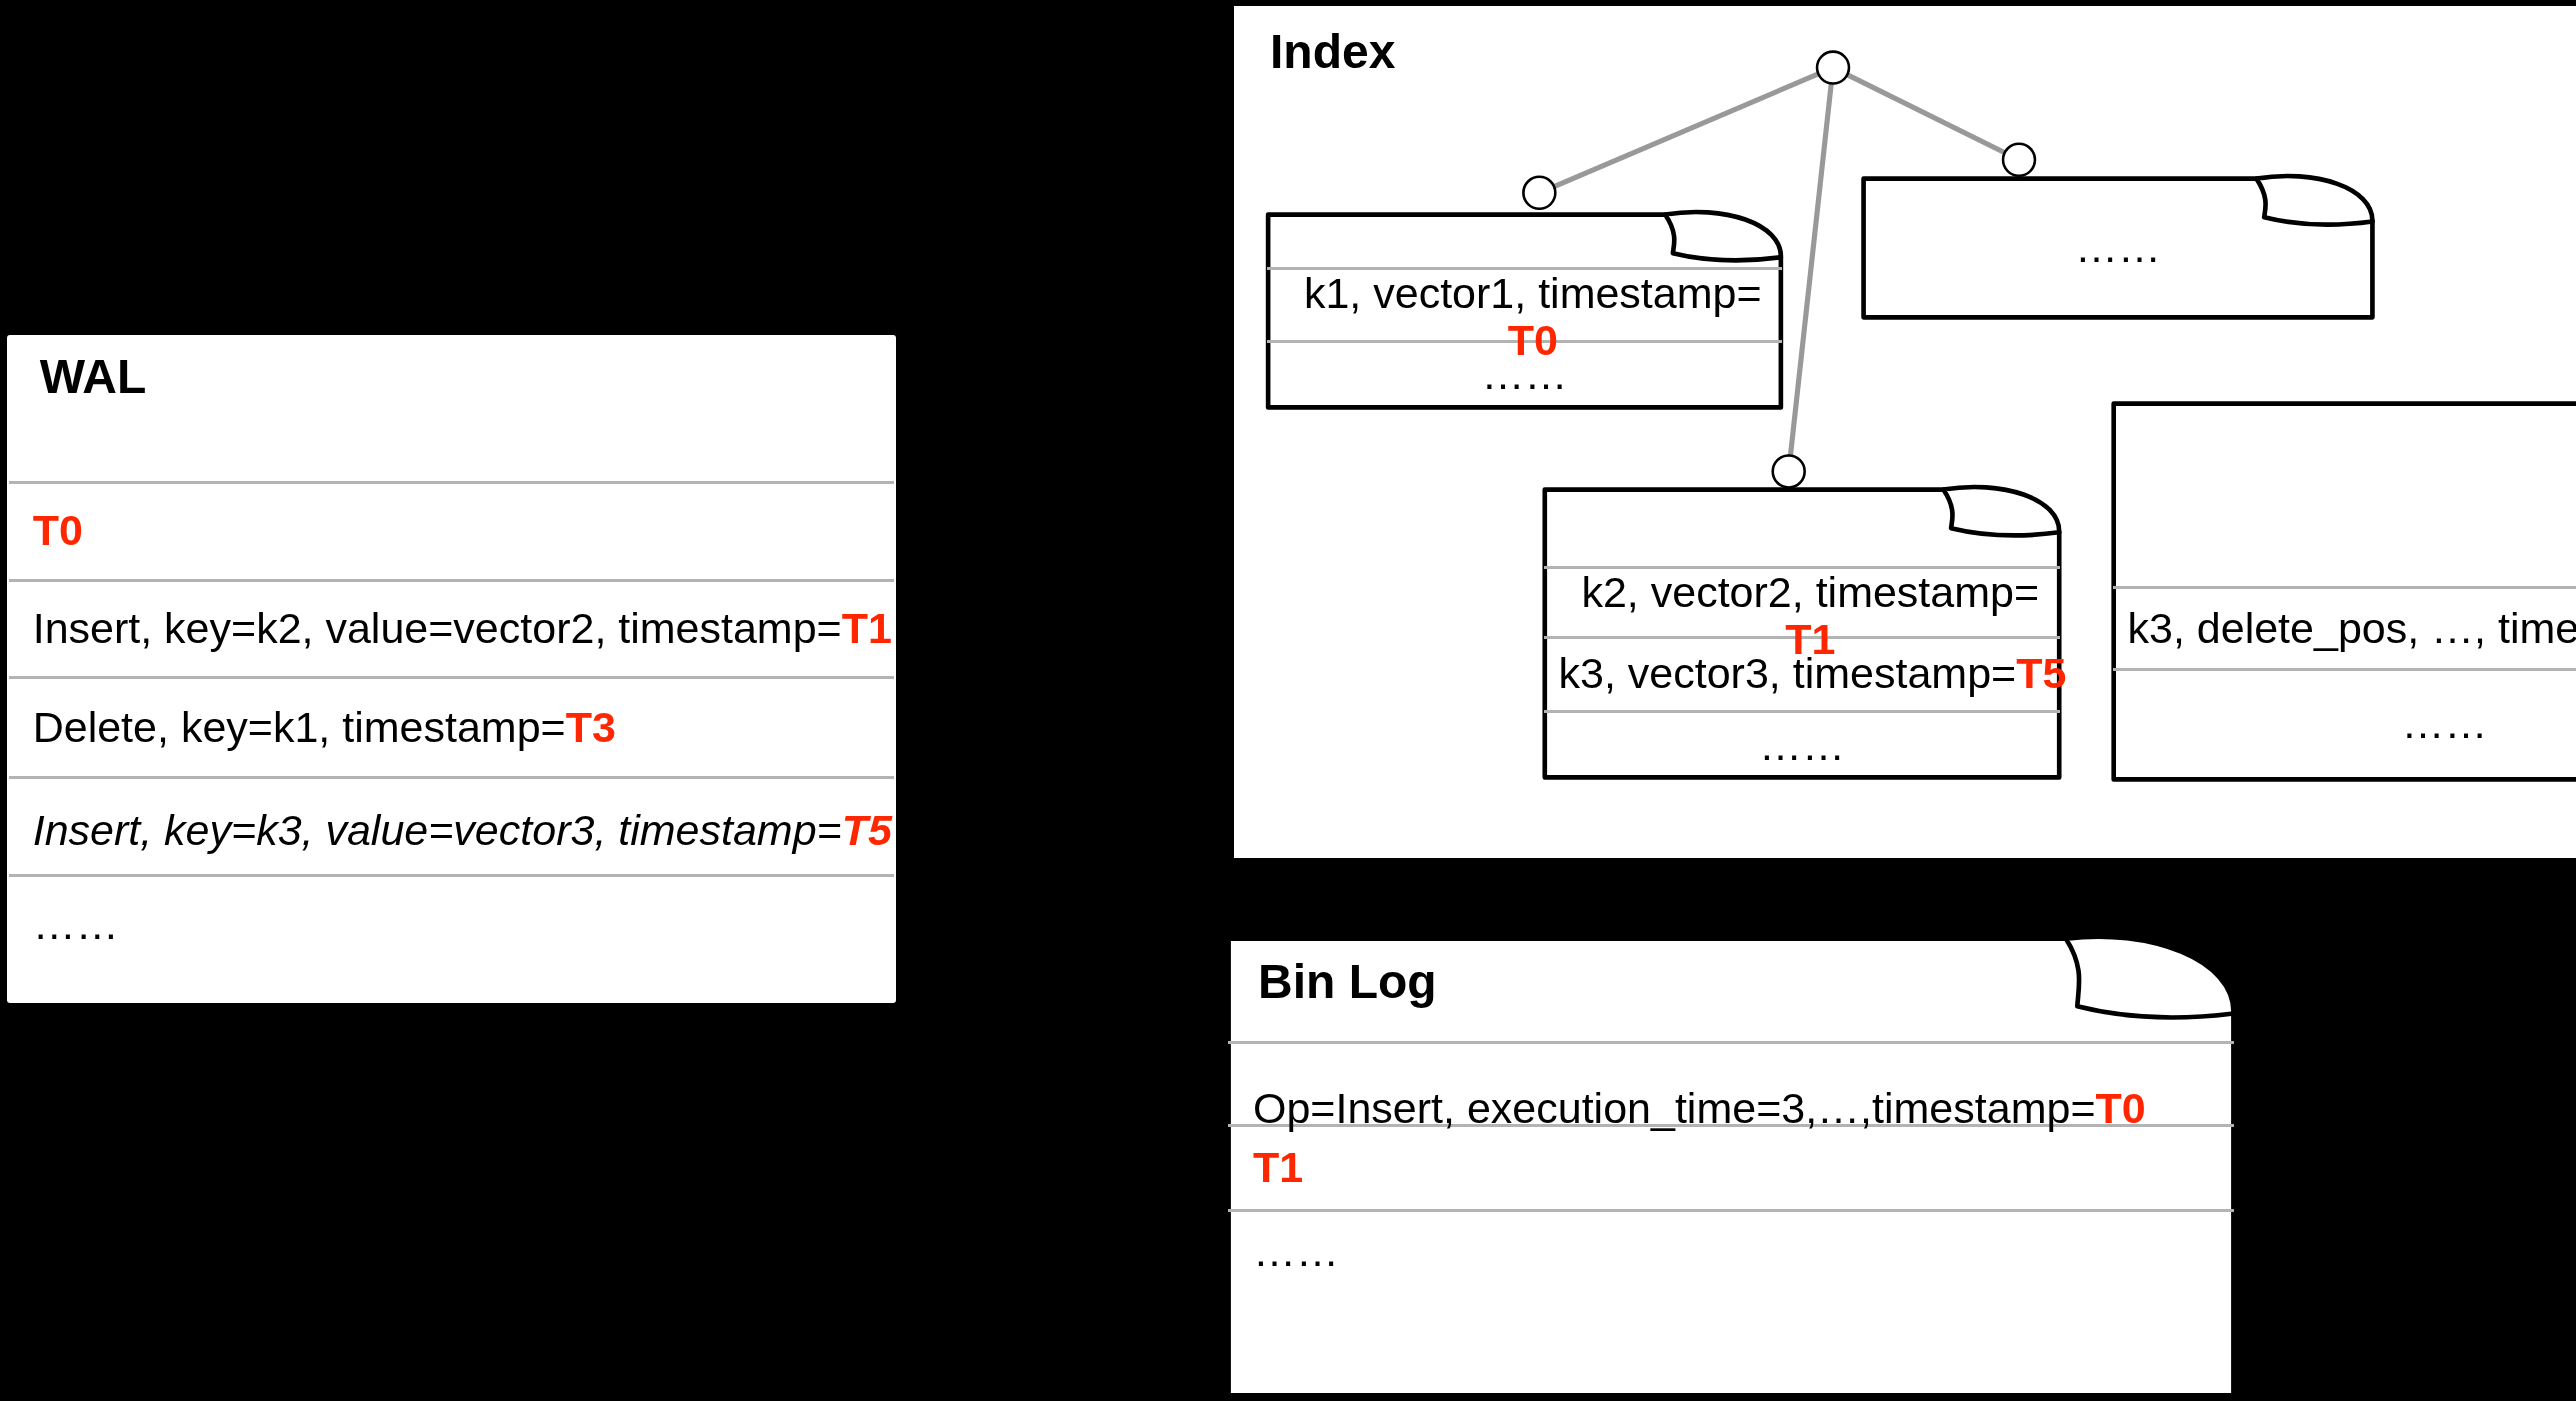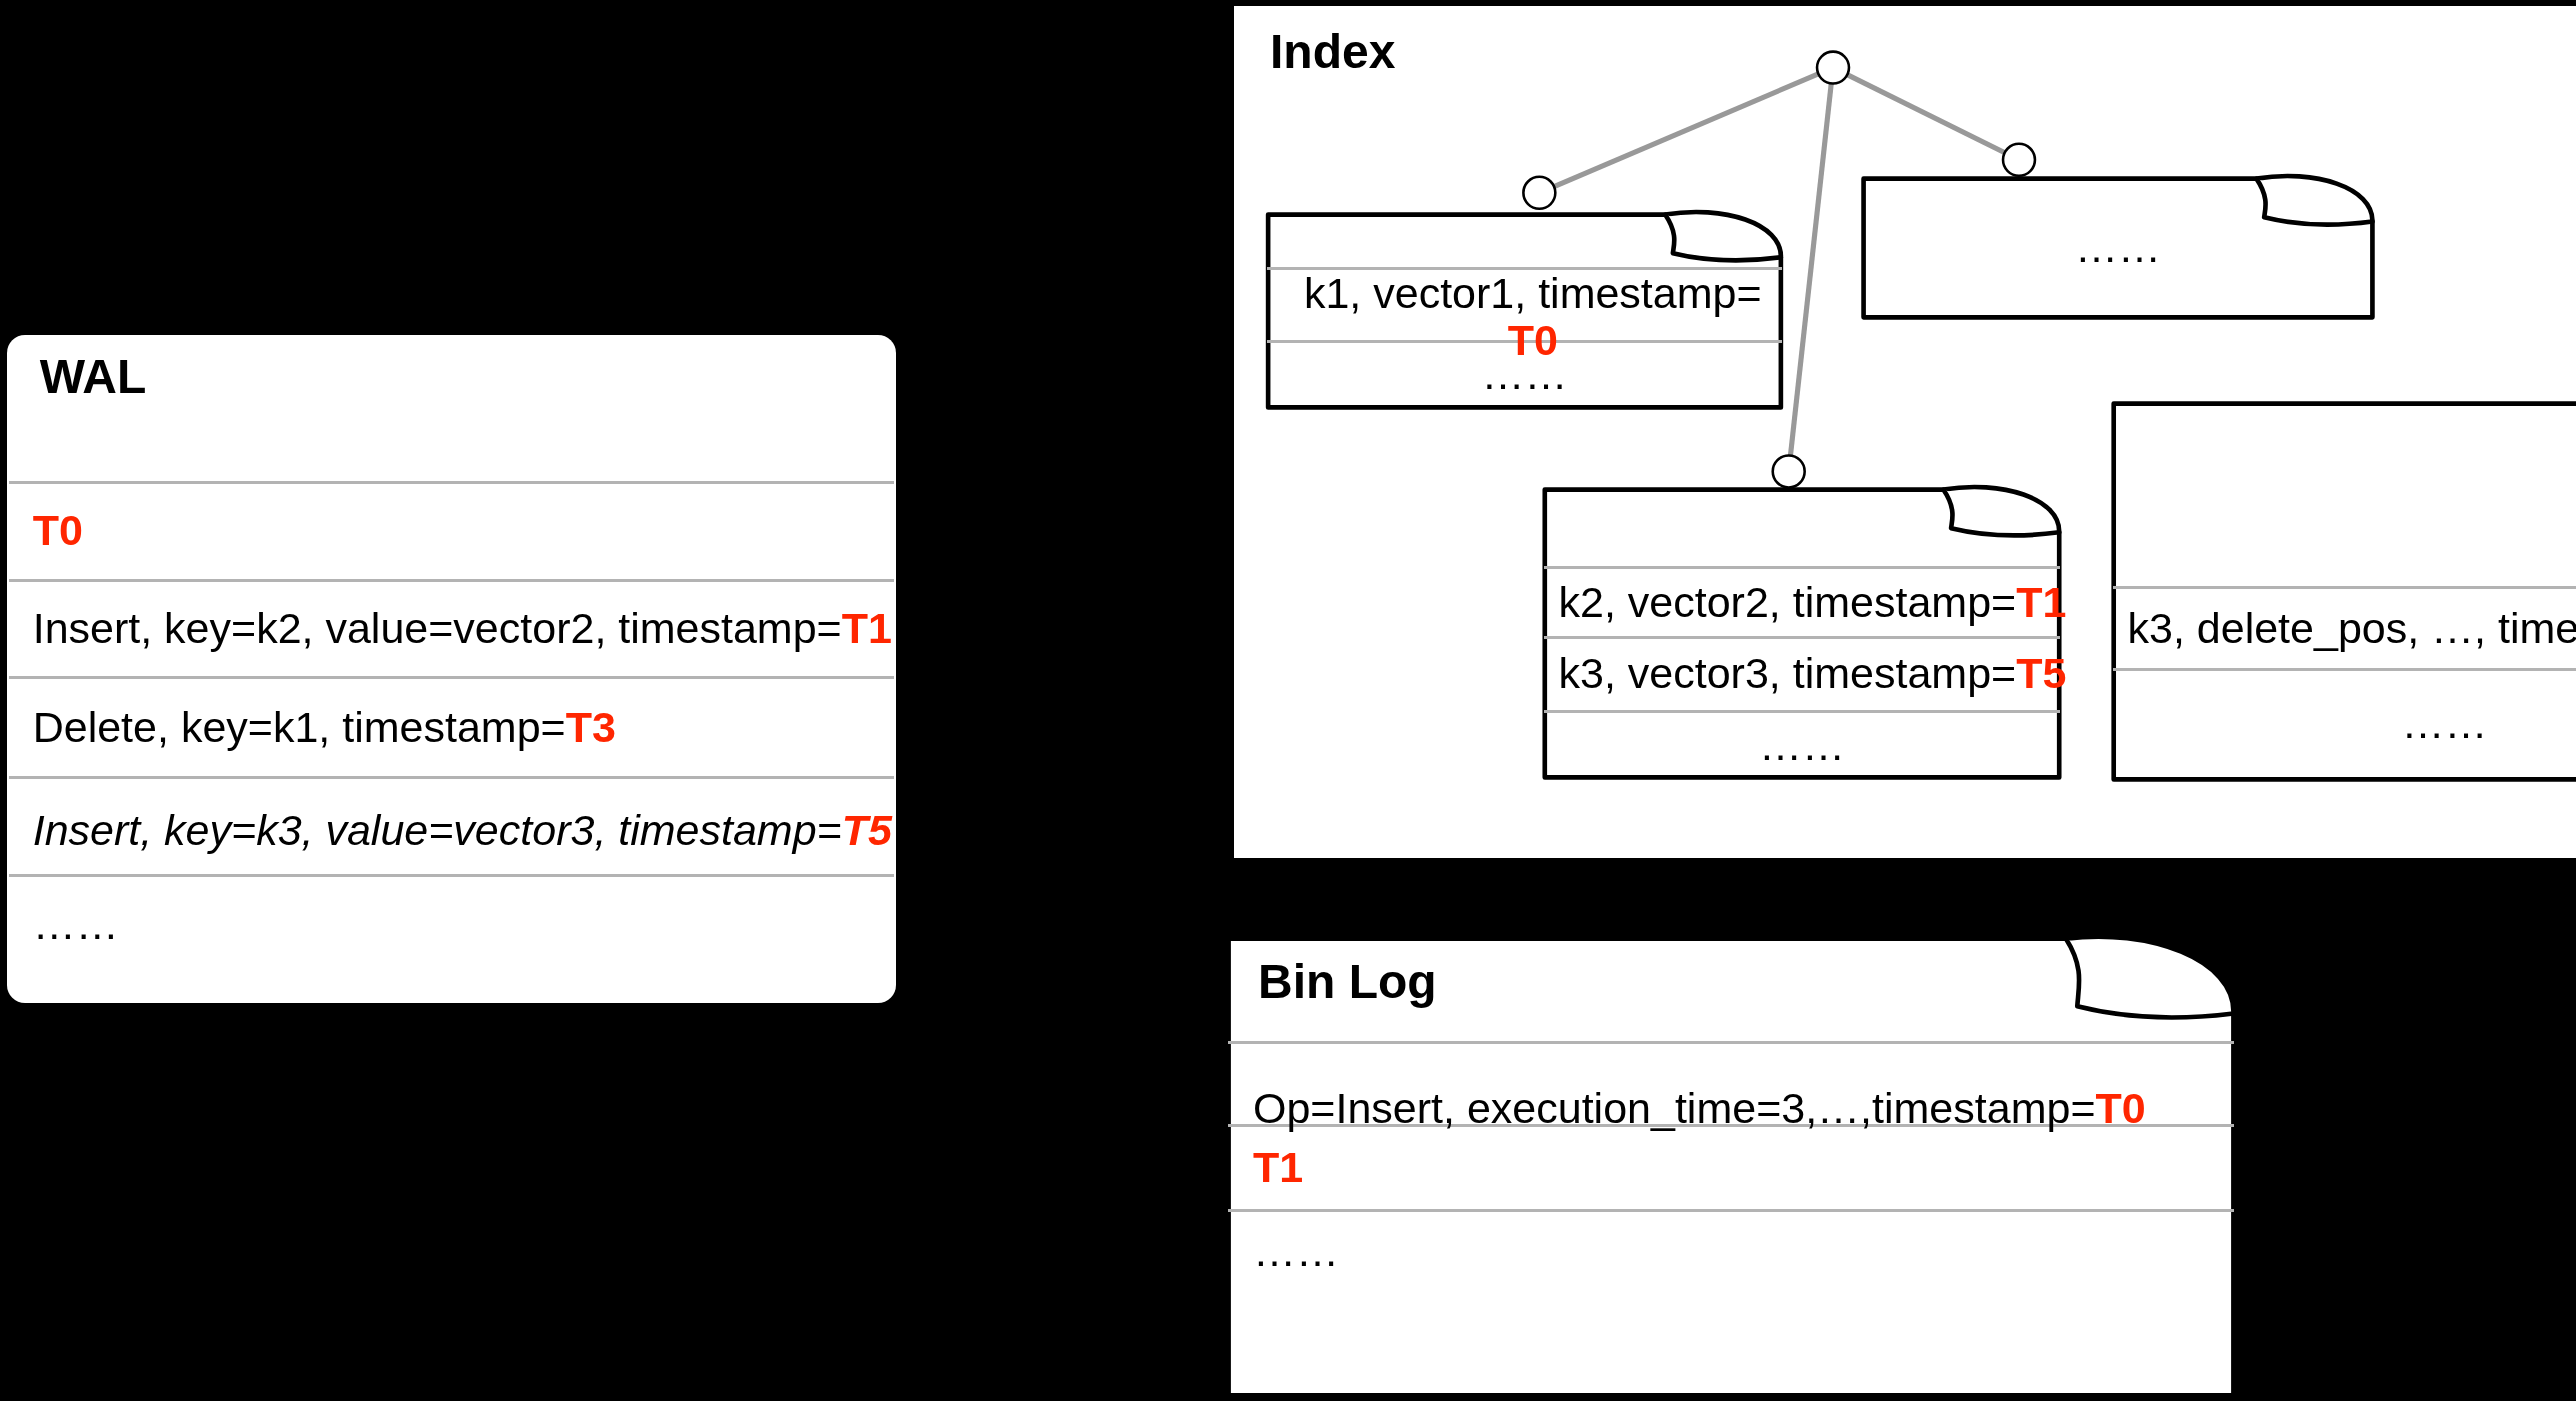--- a/index.html
+++ b/index.html
@@ -22,21 +22,21 @@
   .doc .inner{position:absolute;left:0;top:0;right:0;bottom:0;}
   
   svg.overlay{position:absolute;left:0;top:0;}
   .z1{z-index:1}.z2{z-index:2}.z3{z-index:3}
 </style>
 </head>
 <body>
 
 <div id="canvas">
 
-  <div class="panel z2" style="left:6.7px;top:335px;width:889px;height:668px;border-radius:18px;">
+  <div class="panel z2" style="left:6.7px;top:335px;width:889px;height:668px;border-radius:3px;">
     <div class="title" style="left:33px;top:14.4px;">WAL</div>
 
     <div class="sep" style="top:146px;"></div>
     <div class="sep" style="top:244px;"></div>
     <div class="sep" style="top:341px;"></div>
     <div class="sep" style="top:441px;"></div>
     <div class="sep" style="top:539px;"></div>
 
     <div class="band" style="top:149px;height:94px;padding-left:26px;">
       <span class="ts">T0</span>
@@ -96,21 +96,21 @@
 
   <div class="doc z2" style="left:1542px;top:487px;width:520px;height:293px;">
     <svg class="shape" width="520" height="293" viewBox="0 0 1009 569">
       <path d="M 5 564 L 5 5 L 779 5 C 892 -14 1006 22 1004 88 L 1004 564 Z" fill="#ffffff" stroke="#000000" stroke-width="9" stroke-linejoin="round"></path>
       <path d="M 779 5 C 804 42 796 64 794 80 C 864 97 937 97 1004 88" fill="#ffffff" stroke="#000000" stroke-width="9" stroke-linejoin="round" stroke-linecap="round"></path>
     </svg>
     <div class="inner">
       <div class="sep" style="top:79px;"></div>
       <div class="sep" style="top:149px;"></div>
       <div class="sep" style="top:223px;"></div>
-      <div class="band" style="top:82px;height:67px;padding-left:16.5px;">
+      <div class="band" style="top:82px;height:67px;padding-left:16.5px;flex-direction:column;">
         <span class="txt">k2, vector2, timestamp=</span><span class="ts">T1</span>
       </div>
       <div class="band" style="top:152px;height:70px;padding-left:16.5px;">
         <span class="txt">k3, vector3, timestamp=</span><span class="ts">T5</span>
       </div>
       <div class="band center" style="top:226px;height:65px;">
         <span class="txt">……</span>
       </div>
     </div>
   </div>

